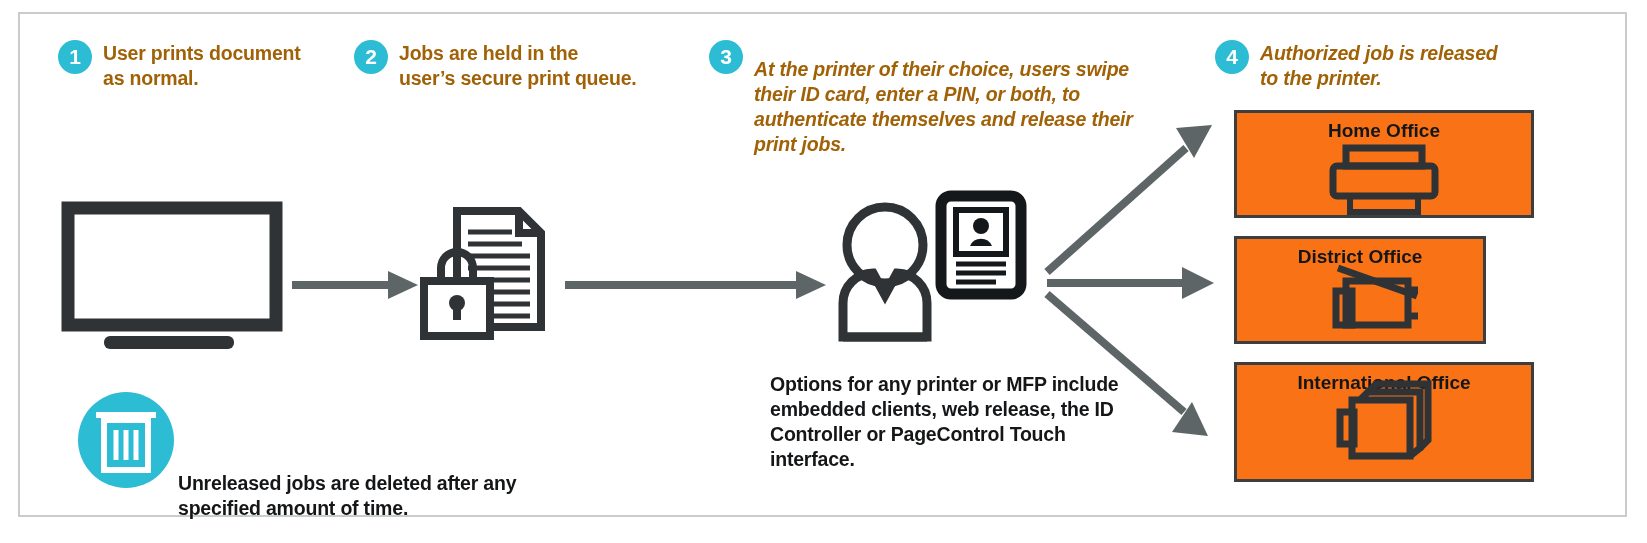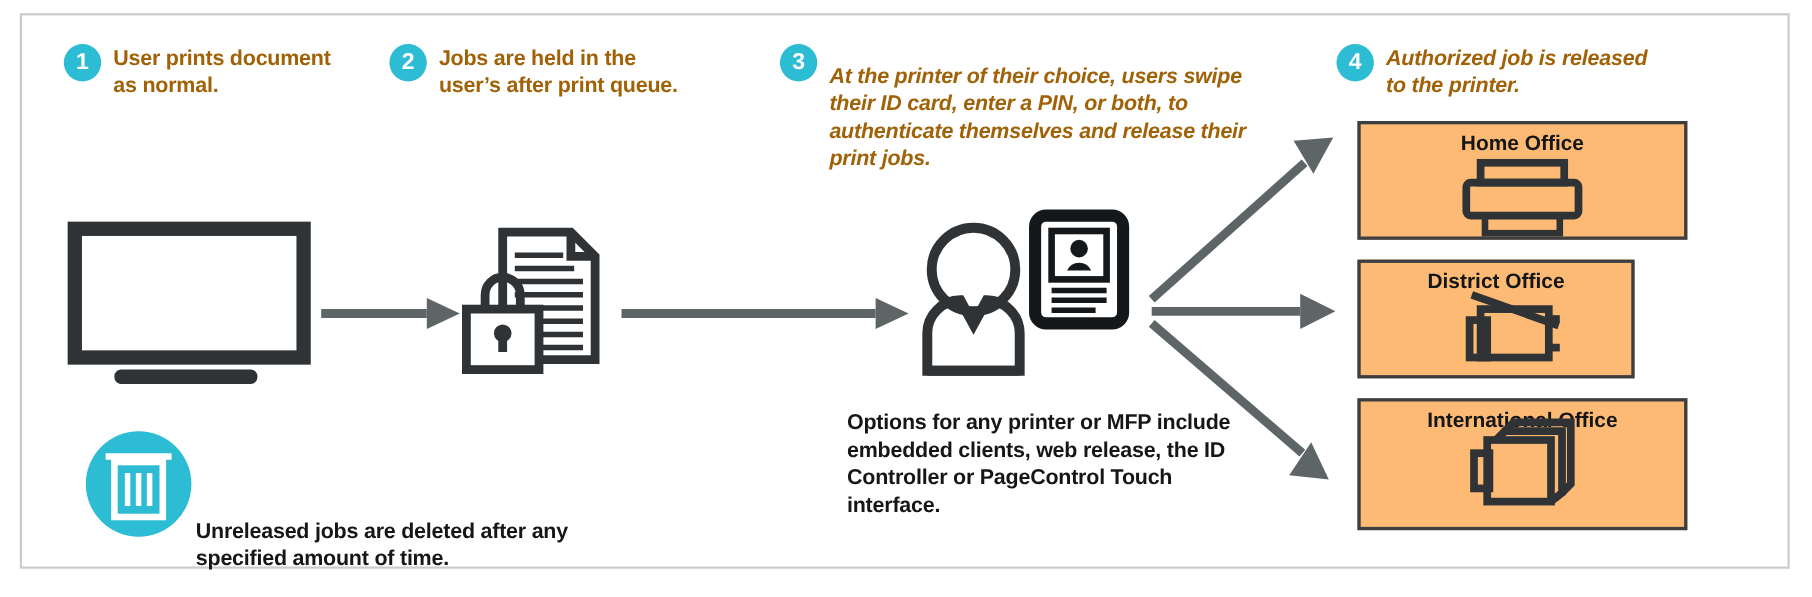--- a/index.html
+++ b/index.html
@@ -51,21 +51,21 @@
     font-weight: bold;
     font-size: 19.5px;
     line-height: 25px;
     color: #141618;
     letter-spacing: -0.2px;
   }
   .office-box {
     position: absolute;
     border: 3px solid #3b3f41;
     box-sizing: border-box;
-    background: #fdba74;
+    background: #f97316;
   }
   .office-label {
     position: absolute;
     width: 100%;
     top: 7px;
     left: 0;
     text-align: center;
     font-weight: bold;
     font-size: 19px;
     color: #141618;
@@ -84,21 +84,21 @@
 <div id="canvas">
 
   <div class="frame"></div>
 
   <div class="step-num" style="left:58px; top:40px;">1</div>
   <div class="step-num" style="left:354px; top:40px;">2</div>
   <div class="step-num" style="left:709px; top:40px;">3</div>
   <div class="step-num" style="left:1215px; top:40px;">4</div>
 
   <div class="step-text" style="left:103px; top:41px; width:200px;">User prints document as normal.</div>
-  <div class="step-text" style="left:399px; top:41px; width:240px;">Jobs are held in the user’s after print queue.</div>
+  <div class="step-text" style="left:399px; top:41px; width:240px;">Jobs are held in the user’s secure print queue.</div>
   <div class="step-text" style="left:754px; top:57px; width:395px;font-style:italic;">At the printer of their choice, users swipe their ID card, enter a PIN, or both, to authenticate themselves and release their print jobs.</div>
   <div class="step-text" style="left:1260px; top:41px; width:240px;font-style:italic;">Authorized job is released to the printer.</div>
 
   <div class="note-text" style="left:178px; top:423px; width:390px;margin-top:48px;">Unreleased jobs are deleted after any specified amount of time.</div>
   <div class="note-text" style="left:770px; top:372px; width:360px;">Options for any printer or MFP include embedded clients, web release, the ID Controller or PageControl Touch interface.</div>
 
   <div class="office-box" style="left:1234px; top:110px; width:300px; height:108px;">
     <div class="office-label">Home Office</div>
   </div>
   <div class="office-box" style="left:1234px; top:236px; width:252px; height:108px;">

